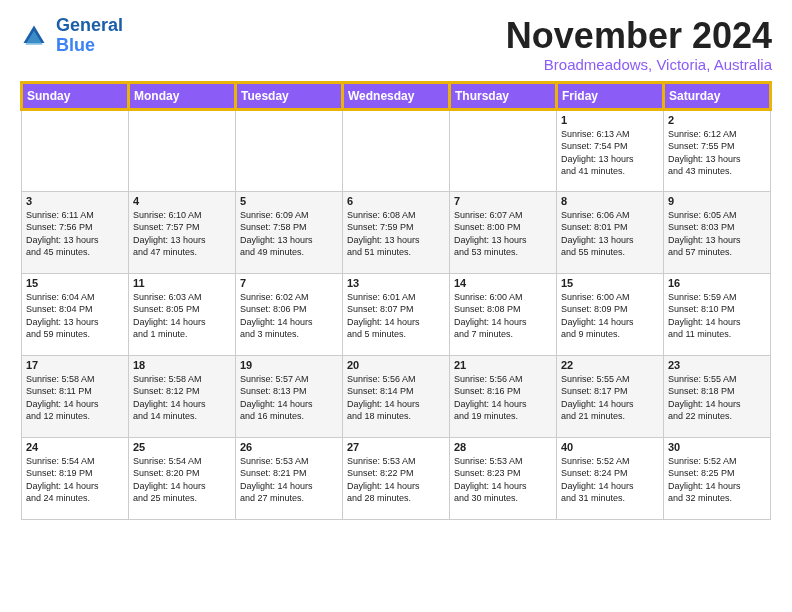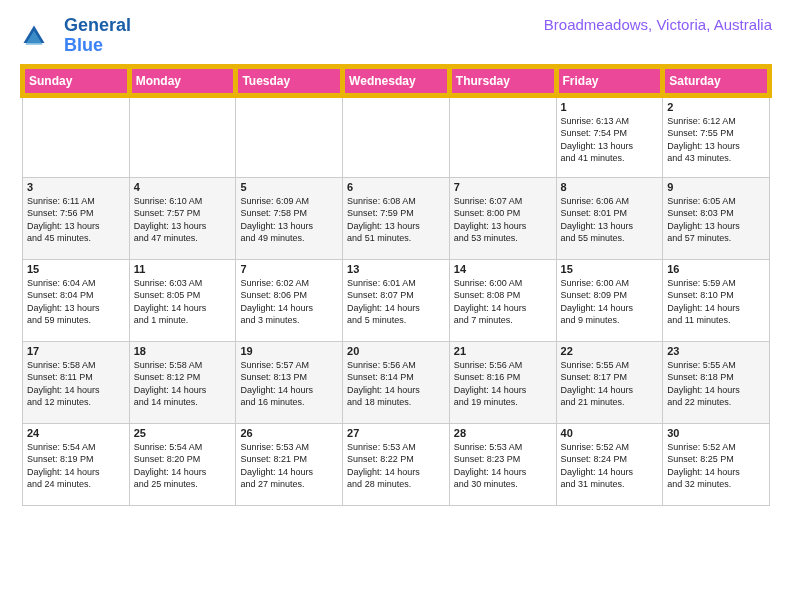--- a/index.html
+++ b/index.html
@@ -16,21 +16,21 @@
     }
     .header {
       display: flex;
       align-items: flex-start;
       justify-content: space-between;
       margin-bottom: 8px;
     }
     .logo {
       display: flex;
       align-items: center;
-      gap: 16px;
+      gap: 8px;
     }
     .logo-text {
       font-size: 18px;
       font-weight: bold;
       line-height: 1.1;
     }
     .logo-text span {
       color: #1a5fa8;
     }
     .logo-icon {
@@ -49,27 +49,27 @@
     .subtitle {
       font-size: 15px;
       color: #8b5cf6;
     }
     .calendar {
       width: 100%;
       border-collapse: collapse;
       table-layout: fixed;
     }
     .calendar th {
-      background-color: #ec4899;
+      background-color: #8b5cf6;
       color: #fff;
       font-size: 12px;
       font-weight: bold;
       padding: 5px 4px;
       text-align: left;
-      border: 5px solid #eab308;
+      border: 3px solid #eab308;
     }
     .calendar td {
       vertical-align: top;
       border: 1px solid #ccc;
       padding: 3px 4px;
       font-size: 9.5px;
       color: #222;
       height: 82px;
       background: #fff;
     }
@@ -105,20 +105,21 @@
         <polygon points="16,10 26,26 6,26" fill="#4a9fd4" opacity="0.7"></polygon>
       </svg>
       <div>
         <div class="logo-text">
           <span style="color:#1a5fa8;">General</span><br>
           <span style="color:#3b82f6;">Blue</span>
         </div>
       </div>
     </div>
     <div class="title-block">
+      <div class="month-title">November 2024</div>
       <div class="subtitle">Broadmeadows, Victoria, Australia</div>
     </div>
   </div>
 
   <table class="calendar">
     <thead>
       <tr>
         <th>Sunday</th>
         <th>Monday</th>
         <th>Tuesday</th>

